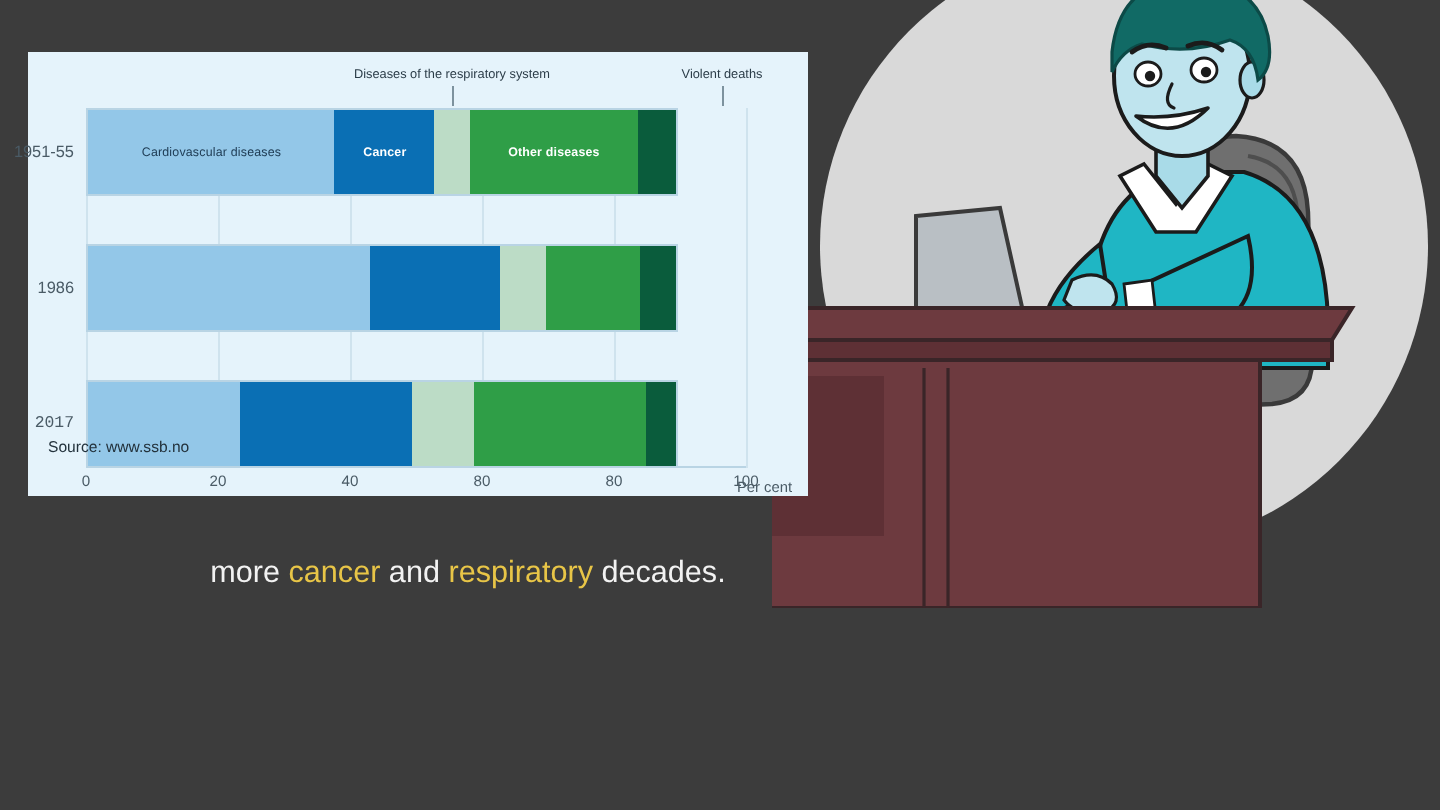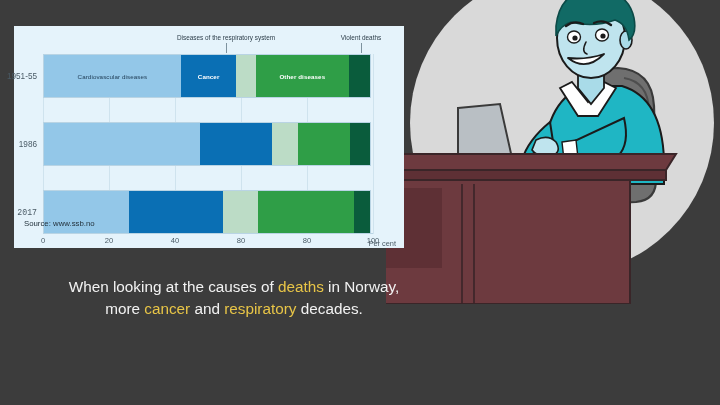--- a/index.html
+++ b/index.html
@@ -21,21 +21,21 @@
     position:absolute; left:14px; top:26px; width:390px; height:222px;
     background:#e5f3fb;
   }
   #plot{
     position:absolute; left:29px; top:28px; width:330px; height:180px;
   }
   .gridline{
     position:absolute; top:0; bottom:0; width:1px; background:#cfe3ee;
   }
   .bar-row{
-    position:absolute; left:0; width:328px; height:44px;
+    position:absolute; left:0; width:296px; height:44px;
     display:flex; box-sizing:border-box;
     border:1px solid #b9d4e4;
   }
   .seg{ height:100%; display:flex; align-items:center; justify-content:center;
         font-size:6.2px; letter-spacing:.1px; white-space:nowrap; overflow:hidden;}
   .seg.lbl-dark{ color:#1d3a52; }
   .seg.lbl-light{ color:#ffffff; font-weight:bold; }
 
   .ylab{
     position:absolute; right:100%; margin-right:7px; white-space:nowrap;
@@ -184,18 +184,15 @@
     <span class="tick" style="left:264px;">80</span>
     <span class="tick" style="left:330px;">100</span>
   </div>
 
   <div id="source">Source: www.ssb.no</div>
   <div id="percent">Per cent</div>
 </div>
 
 <div id="caption">
   <div>
-    <span>When looking at the causes of </span><span class="hl">deaths</span><span> in Norway,</span>
-  </div>
-  <div>
     <span>more </span><span class="hl">cancer</span><span> and </span><span class="hl">respiratory</span><span> decades.</span>
   </div>
 </div>
 
 </body></html>

